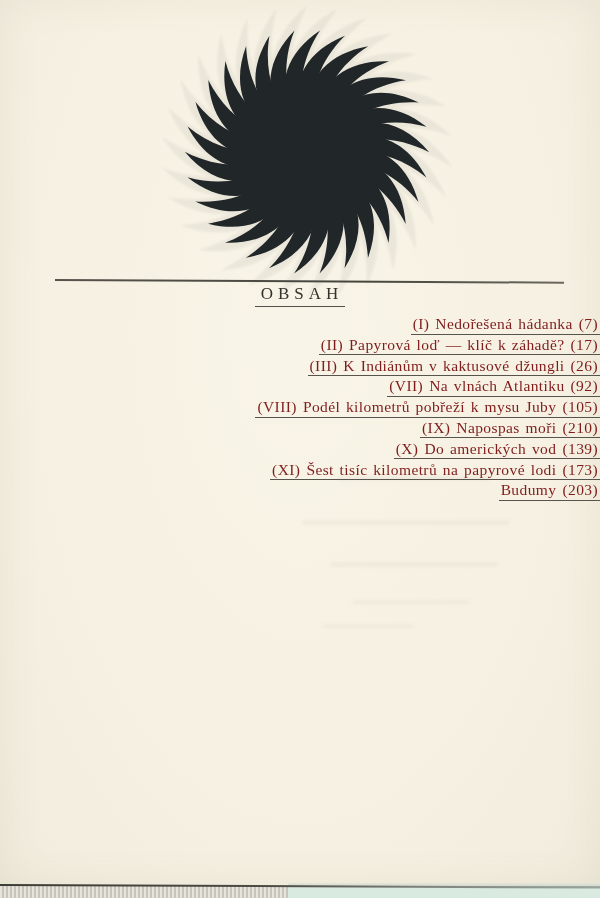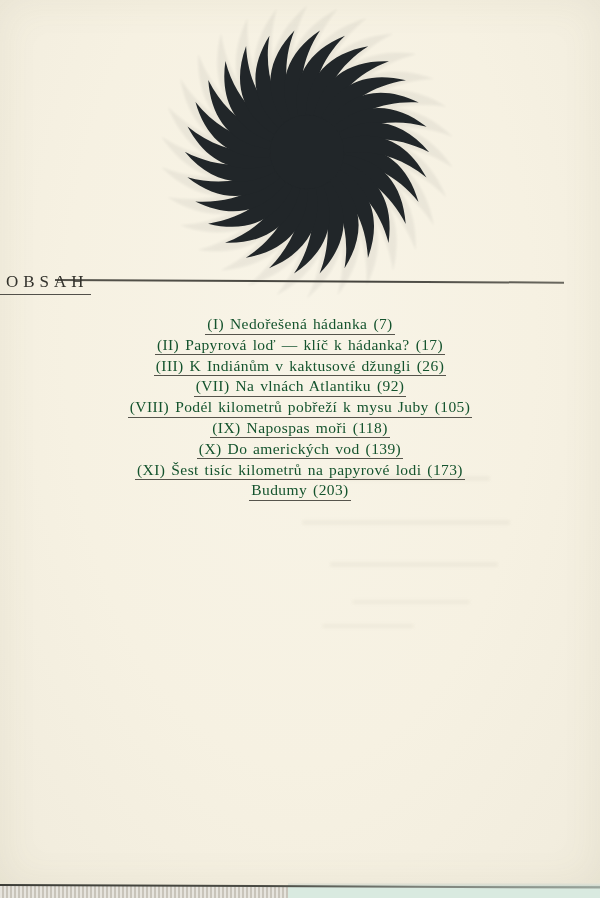--- a/index.html
+++ b/index.html
@@ -41,27 +41,27 @@
     opacity:0.055;filter:blur(1px);transform:rotate(6deg);
   }
   
   .ghost{position:absolute;background:rgba(110,108,95,0.055);filter:blur(1.6px);border-radius:2px;}
   
   .top-rule{
     position:absolute;left:55px;top:279px;width:509px;height:1.5px;
     background:linear-gradient(to right,#55534b,#45443e 60%,#6a685f);
     transform:rotate(0.3deg);transform-origin:left center;
   }
-  .heading-wrap{position:absolute;top:272px;left:0;width:600px;}
+  .heading-wrap{position:absolute;top:284px;left:0;width:600px;text-align:center;}
   .heading{
     display:inline-block;font-size:17px;letter-spacing:5px;color:#33322c;
     padding:0 2px 2px 6px;border-bottom:1.2px solid #52504a;
   }
   
-  .toc{position:absolute;top:315px;left:0;width:600px;text-align:center;color:#14532d;}
+  .toc{position:absolute;top:315px;left:0;width:600px;text-align:right;color:#7f1d1d;}
   .toc-row{height:20.8px;}
   .entry{
     display:inline-block;font-size:15.5px;letter-spacing:0.4px;word-spacing:1.5px;
     line-height:18.5px;border-bottom:1px solid #56544c;padding:0 2px 0 2px;
   }
   .numeral{margin-right:6px;}
   .numeral:empty{display:none;margin:0;}
   .pagenum{margin-left:6px;}
 </style>
 </head>
@@ -124,33 +124,33 @@
 
 <div class="heading-wrap">
   <span class="heading">OBSAH</span>
 </div>
 
 <div class="toc">
   <div class="toc-row">
     <span class="entry"><span class="numeral">(I)</span><span>Nedořešená hádanka</span><span class="pagenum">(7)</span></span>
   </div>
   <div class="toc-row">
-    <span class="entry"><span class="numeral">(II)</span><span>Papyrová loď — klíč k hádanka?</span><span class="pagenum">(17)</span></span>
+    <span class="entry"><span class="numeral">(II)</span><span>Papyrová loď — klíč k záhadě?</span><span class="pagenum">(17)</span></span>
   </div>
   <div class="toc-row">
     <span class="entry"><span class="numeral">(III)</span><span>K Indiánům v kaktusové džungli</span><span class="pagenum">(26)</span></span>
   </div>
   <div class="toc-row">
     <span class="entry"><span class="numeral">(VII)</span><span>Na vlnách Atlantiku</span><span class="pagenum">(92)</span></span>
   </div>
   <div class="toc-row">
     <span class="entry"><span class="numeral">(VIII)</span><span>Podél kilometrů pobřeží k mysu Juby</span><span class="pagenum">(105)</span></span>
   </div>
   <div class="toc-row">
-    <span class="entry"><span class="numeral">(IX)</span><span>Napospas moři</span><span class="pagenum">(118)</span></span>
+    <span class="entry"><span class="numeral">(IX)</span><span>Napospas moři</span><span class="pagenum">(210)</span></span>
   </div>
   <div class="toc-row">
     <span class="entry"><span class="numeral">(X)</span><span>Do amerických vod</span><span class="pagenum">(139)</span></span>
   </div>
   <div class="toc-row">
     <span class="entry"><span class="numeral">(XI)</span><span>Šest tisíc kilometrů na papyrové lodi</span><span class="pagenum">(173)</span></span>
   </div>
   <div class="toc-row">
     <span class="entry"><span>Budumy</span><span class="pagenum">(203)</span></span>
   </div>

